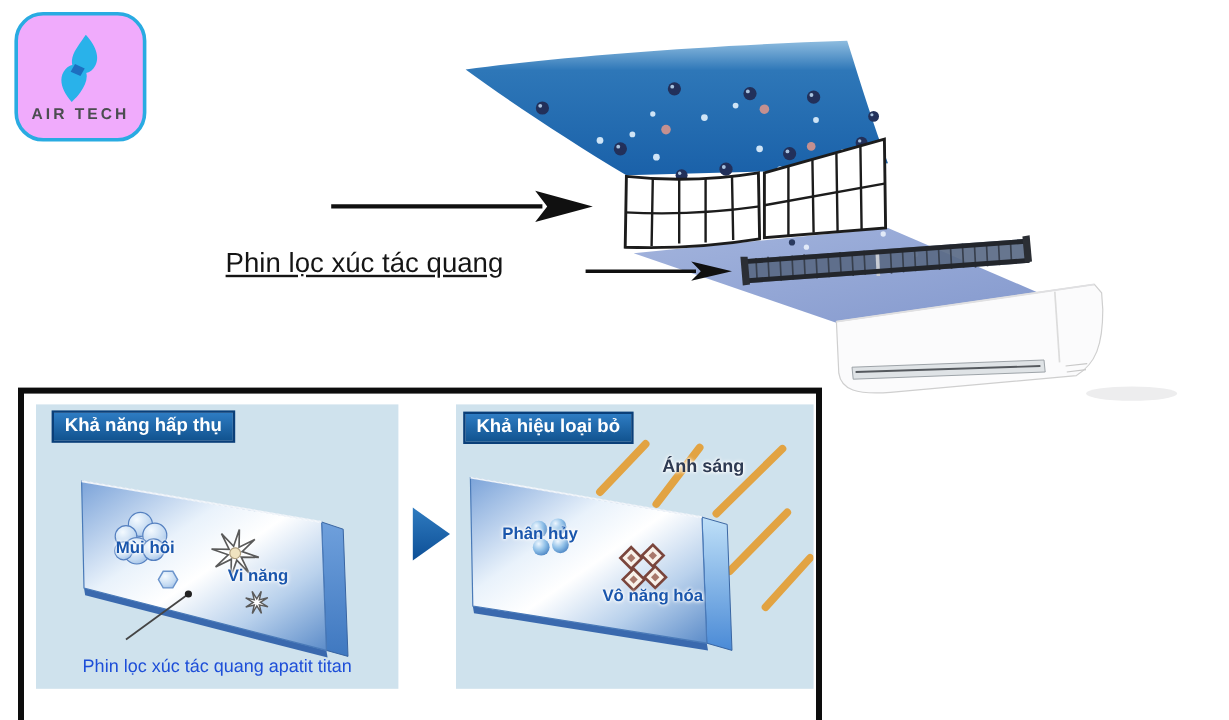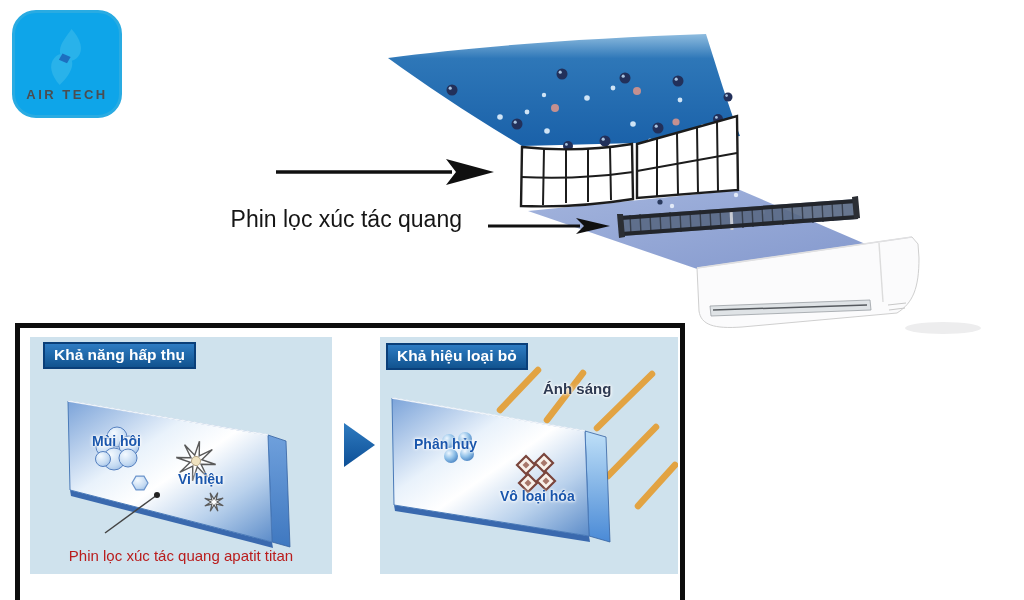--- a/index.html
+++ b/index.html
@@ -2,53 +2,53 @@
 <html><head>
 <meta charset="utf-8">
 <style>
   html,body{margin:0;padding:0;}
   body{width:1024px;height:600px;background:#ffffff;overflow:hidden;
        font-family:"Liberation Sans","DejaVu Sans",sans-serif;position:relative;}
   .stage{position:absolute;inset:0;}
 
   
   .logo{position:absolute;left:12px;top:10px;width:104px;height:102px;
-        border:3px solid #29abe2;border-radius:24px;background:#0ea5e9;
+        border:3px solid #29abe2;border-radius:24px;background:#f0abfc;
         display:flex;flex-direction:column;align-items:center;justify-content:center;}
   .logo-flame{margin-top:2px;}
   .logo-text{font-size:13px;font-weight:700;letter-spacing:2.5px;color:#4b4d50;margin-top:2px;white-space:nowrap;}
 
   
   .top-svg{position:absolute;left:0;top:0;}
 
   
   .lbl{position:absolute;color:#151515;font-size:23px;line-height:27px;white-space:nowrap;}
   .lbl-dust{left:67px;top:158px;}
-  .lbl-photo{left:188px;top:206px;width:274px;text-align:right;white-space:normal;}
+  .lbl-photo{left:188px;top:206px;width:274px;text-align:left;white-space:normal;text-decoration:underline;}
 
   
   .bbox{position:absolute;left:15px;top:323px;width:670px;height:309px;
         border:5px solid #0d0d0d;background:#ffffff;box-sizing:border-box;}
   .panel{position:absolute;top:9px;width:302px;height:237px;background:#cfe2ed;overflow:hidden;}
   .panel-left{left:10px;}
   .panel-right{left:360px;width:298px;}
   .panel-svg{position:absolute;left:0;top:0;}
   .badge{position:absolute;background:linear-gradient(180deg,#2e7cc3 0%,#11538f 100%);
          border:2px solid #0a3f79;color:#ffffff;font-size:15.5px;font-weight:700;
          padding:2px 9px 3px;white-space:nowrap;}
   .badge-left{left:13px;top:5px;}
   .badge-right{left:6px;top:6px;}
-  .plabel{position:absolute;font-size:14px;font-weight:700;color:#1a56ac;
+  .plabel{position:absolute;font-size:14px;font-weight:700;color:#1a56ac;text-align:center;
           text-shadow:0 0 2px #fff,0 0 3px #fff,0 0 4px #fff;white-space:nowrap;}
-  .odor{left:62px;top:96px;width:58px;}
+  .odor{left:62px;top:111px;width:58px;}
   .bacteria{left:148px;top:134px;width:74px;}
   .light{left:163px;top:43px;width:86px;color:#2e3a52;font-size:15px;}
   .decompose{left:34px;top:99px;width:72px;}
   .neutralize{left:120px;top:151px;width:88px;}
-  .caption{position:absolute;left:0;right:0;top:210px;text-align:center;color:#b91c1c;
+  .caption{position:absolute;left:0;right:0;top:210px;text-align:center;color:#1d4ed8;
            font-size:15px;font-weight:400;}
   .mid-arrow{position:absolute;left:322px;top:94px;}
 </style>
 </head>
 <body>
 
 <div class="stage">
 
   <div class="logo">
     <svg class="logo-flame" width="46" height="56" viewBox="0 0 50 62">
@@ -226,21 +226,21 @@
           <polygon points="20,0 5.5,2.3 14.1,14.1 2.3,5.5 0,20 -2.3,5.5 -14.1,14.1 -5.5,2.3 -20,0 -5.5,-2.3 -14.1,-14.1 -2.3,-5.5 0,-20 2.3,-5.5 14.1,-14.1 5.5,-2.3" fill="#ffffff" stroke="#5a5a5a" stroke-width="2.4"></polygon>
         </g>
 
         <g>
           <path d="M75,196 L127,158" stroke="#444444" stroke-width="1.5" fill="none"></path>
           <circle cx="127" cy="158" r="3" fill="#222222"></circle>
         </g>
       </svg>
       <div class="badge badge-left">Khả năng hấp thụ</div>
       <div class="plabel odor">Mùi hôi</div>
-      <div class="plabel bacteria">Vi hiệu</div>
+      <div class="plabel bacteria">Vi năng</div>
       <div class="caption">Phin lọc xúc tác quang apatit titan</div>
     </div>
 
     <svg class="mid-arrow" width="36" height="46" viewBox="0 0 36 46">
       <defs>
         <linearGradient id="gTri" x1="0" y1="0" x2="0" y2="1">
           <stop offset="0" stop-color="#2f7bc0"></stop>
             <stop offset="1" stop-color="#0d4f96"></stop>
         </linearGradient>
       </defs>
@@ -305,16 +305,16 @@
           </g>
           <g transform="translate(166,144)">
             <path d="M0,-9 L9,0 L0,9 L-9,0 Z" fill="#f8f1ea" stroke="#7a453c" stroke-width="2.2"></path>
             <path d="M0,-3.5 L3.5,0 L0,3.5 L-3.5,0 Z" fill="#a8776a"></path>
           </g>
         </g>
       </svg>
       <div class="badge badge-right">Khả hiệu loại bỏ</div>
       <div class="plabel light">Ánh sáng</div>
       <div class="plabel decompose">Phân hủy</div>
-      <div class="plabel neutralize">Vô loại hóa</div>
+      <div class="plabel neutralize">Vô năng hóa</div>
     </div>
   </div>
 </div>
 
 </body></html>

